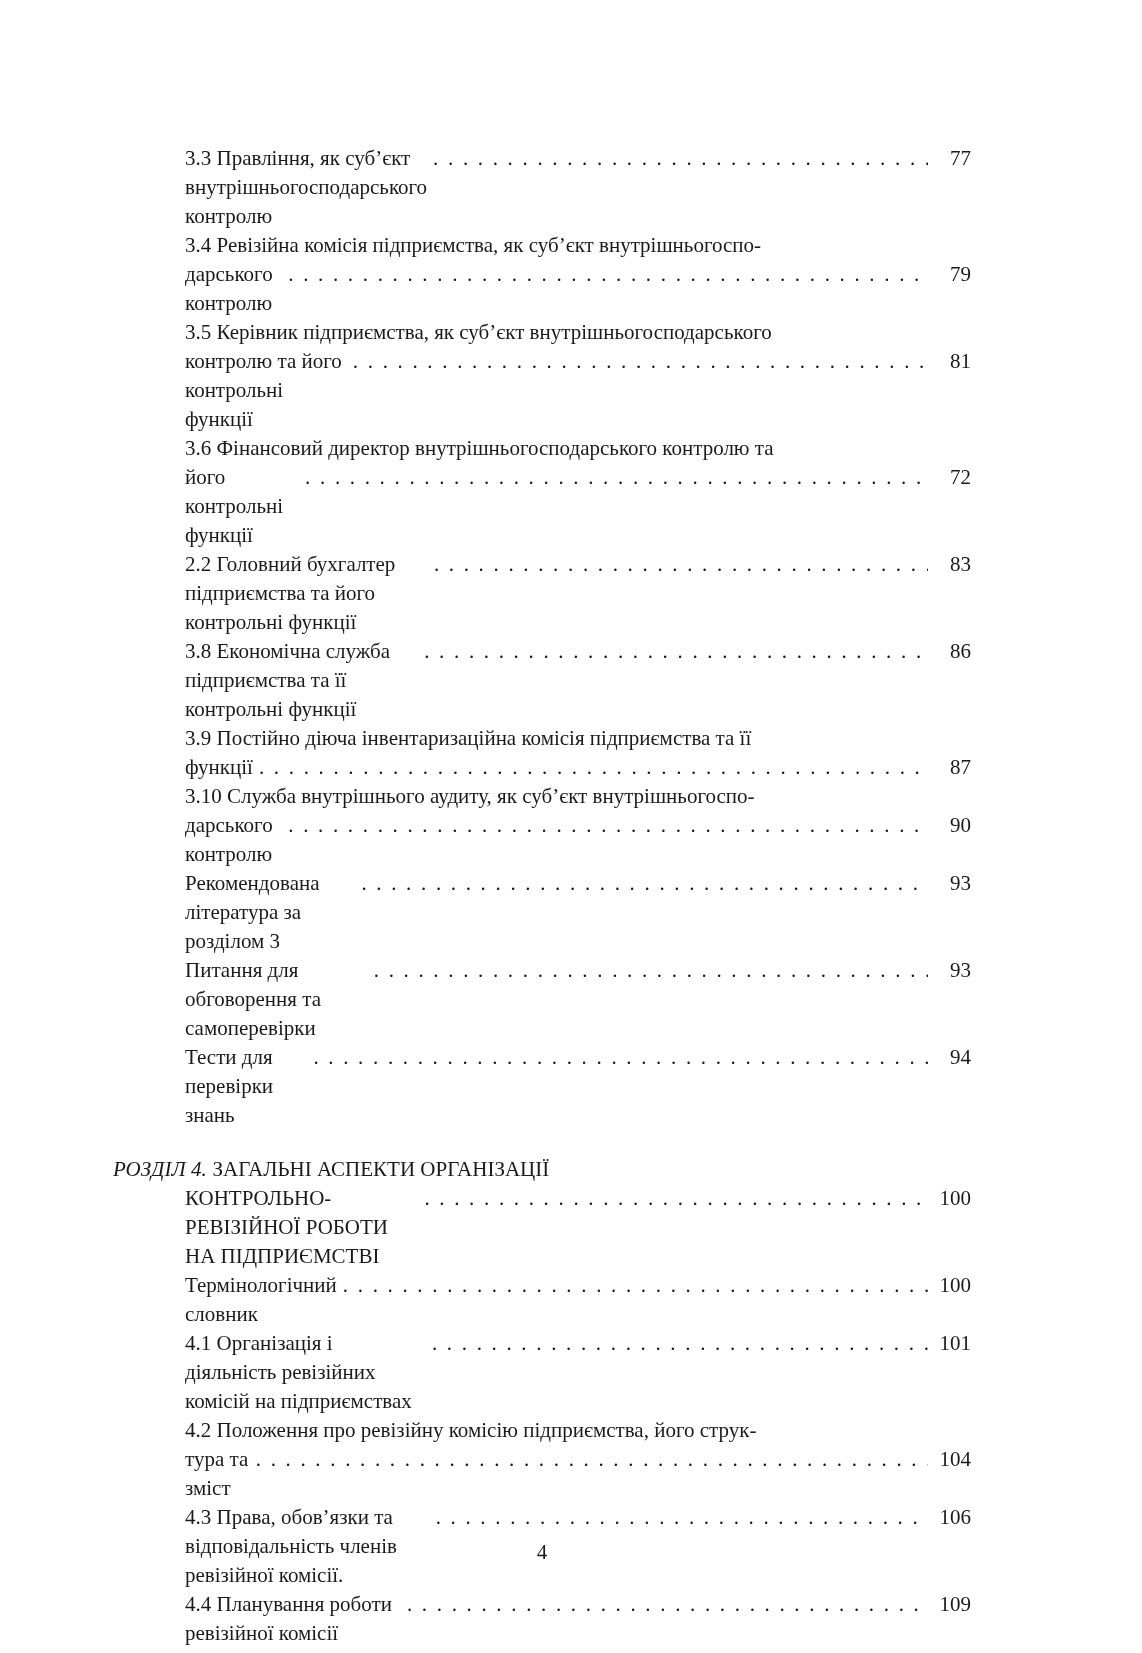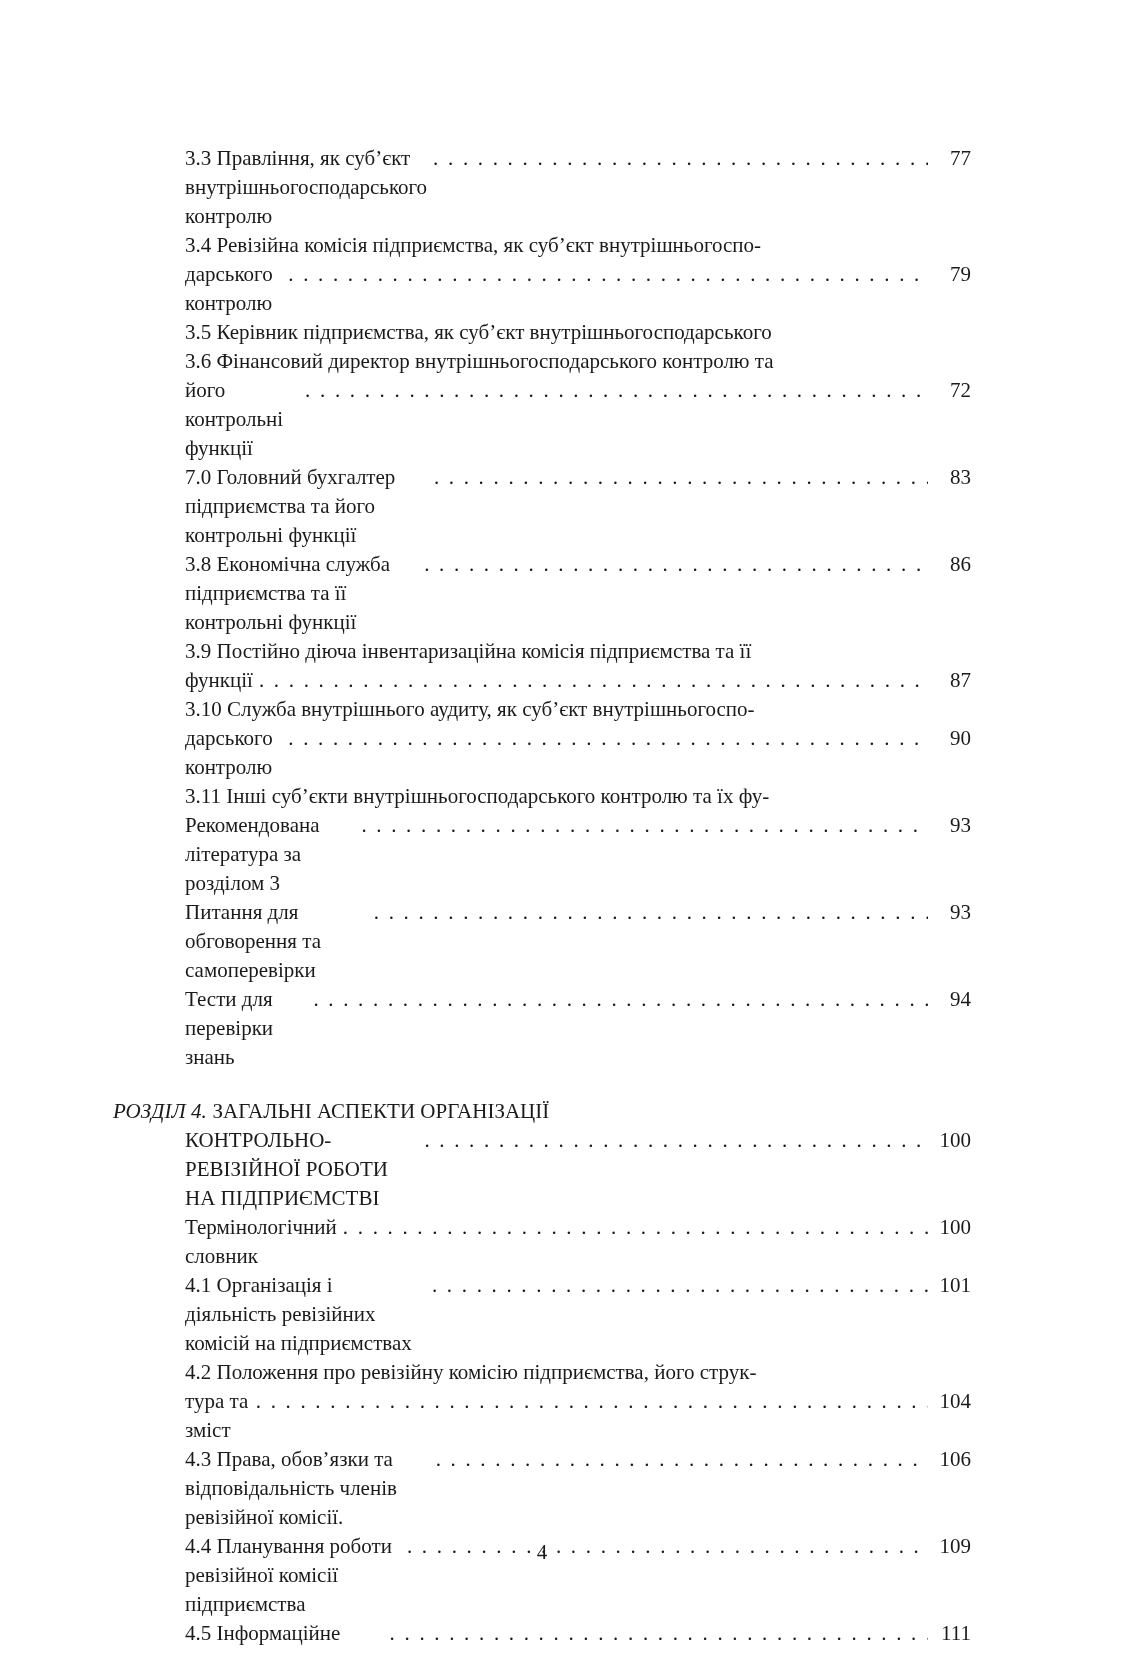--- a/index.html
+++ b/index.html
@@ -74,29 +74,34 @@
         </div>
         <div class="toc-line style-item indent-1">
           <span class="entry-text">дарського контролю</span>
           <span class="leader"></span>
           <span class="page-num">79</span>
         </div>
         <div class="toc-line style-item indent-1">
           <span class="entry-text">3.5 Керівник підприємства, як суб’єкт внутрішньогосподарського</span>
         </div>
         <div class="toc-line style-item indent-1">
+          <span class="entry-text">контролю та його контрольні функції</span>
+          <span class="leader"></span>
+          <span class="page-num">81</span>
+        </div>
+        <div class="toc-line style-item indent-1">
           <span class="entry-text">3.6 Фінансовий директор внутрішньогосподарського контролю та</span>
         </div>
         <div class="toc-line style-item indent-1">
           <span class="entry-text">його контрольні функції</span>
           <span class="leader"></span>
           <span class="page-num">72</span>
         </div>
         <div class="toc-line style-item indent-1">
-          <span class="entry-text">7.0 Головний бухгалтер підприємства та його контрольні функції</span>
+          <span class="entry-text">2.2 Головний бухгалтер підприємства та його контрольні функції</span>
           <span class="leader"></span>
           <span class="page-num">83</span>
         </div>
         <div class="toc-line style-item indent-1">
           <span class="entry-text">3.8 Економічна служба підприємства та її контрольні функції</span>
           <span class="leader"></span>
           <span class="page-num">86</span>
         </div>
         <div class="toc-line style-item indent-1">
           <span class="entry-text">3.9 Постійно діюча інвентаризаційна комісія підприємства та її</span>
@@ -106,23 +111,20 @@
           <span class="leader"></span>
           <span class="page-num">87</span>
         </div>
         <div class="toc-line style-item indent-1">
           <span class="entry-text">3.10 Служба внутрішнього аудиту, як суб’єкт внутрішньогоспо-</span>
         </div>
         <div class="toc-line style-item indent-1">
           <span class="entry-text">дарського контролю</span>
           <span class="leader"></span>
           <span class="page-num">90</span>
-        </div>
-        <div class="toc-line style-item indent-1">
-          <span class="entry-text">3.11 Інші суб’єкти внутрішньогосподарського контролю та їх фу-</span>
         </div>
         <div class="toc-line style-extra indent-1">
           <span class="entry-text">Рекомендована література за розділом 3</span>
           <span class="leader"></span>
           <span class="page-num">93</span>
         </div>
         <div class="toc-line style-extra indent-1">
           <span class="entry-text">Питання для обговорення та самоперевірки</span>
           <span class="leader"></span>
           <span class="page-num">93</span>

